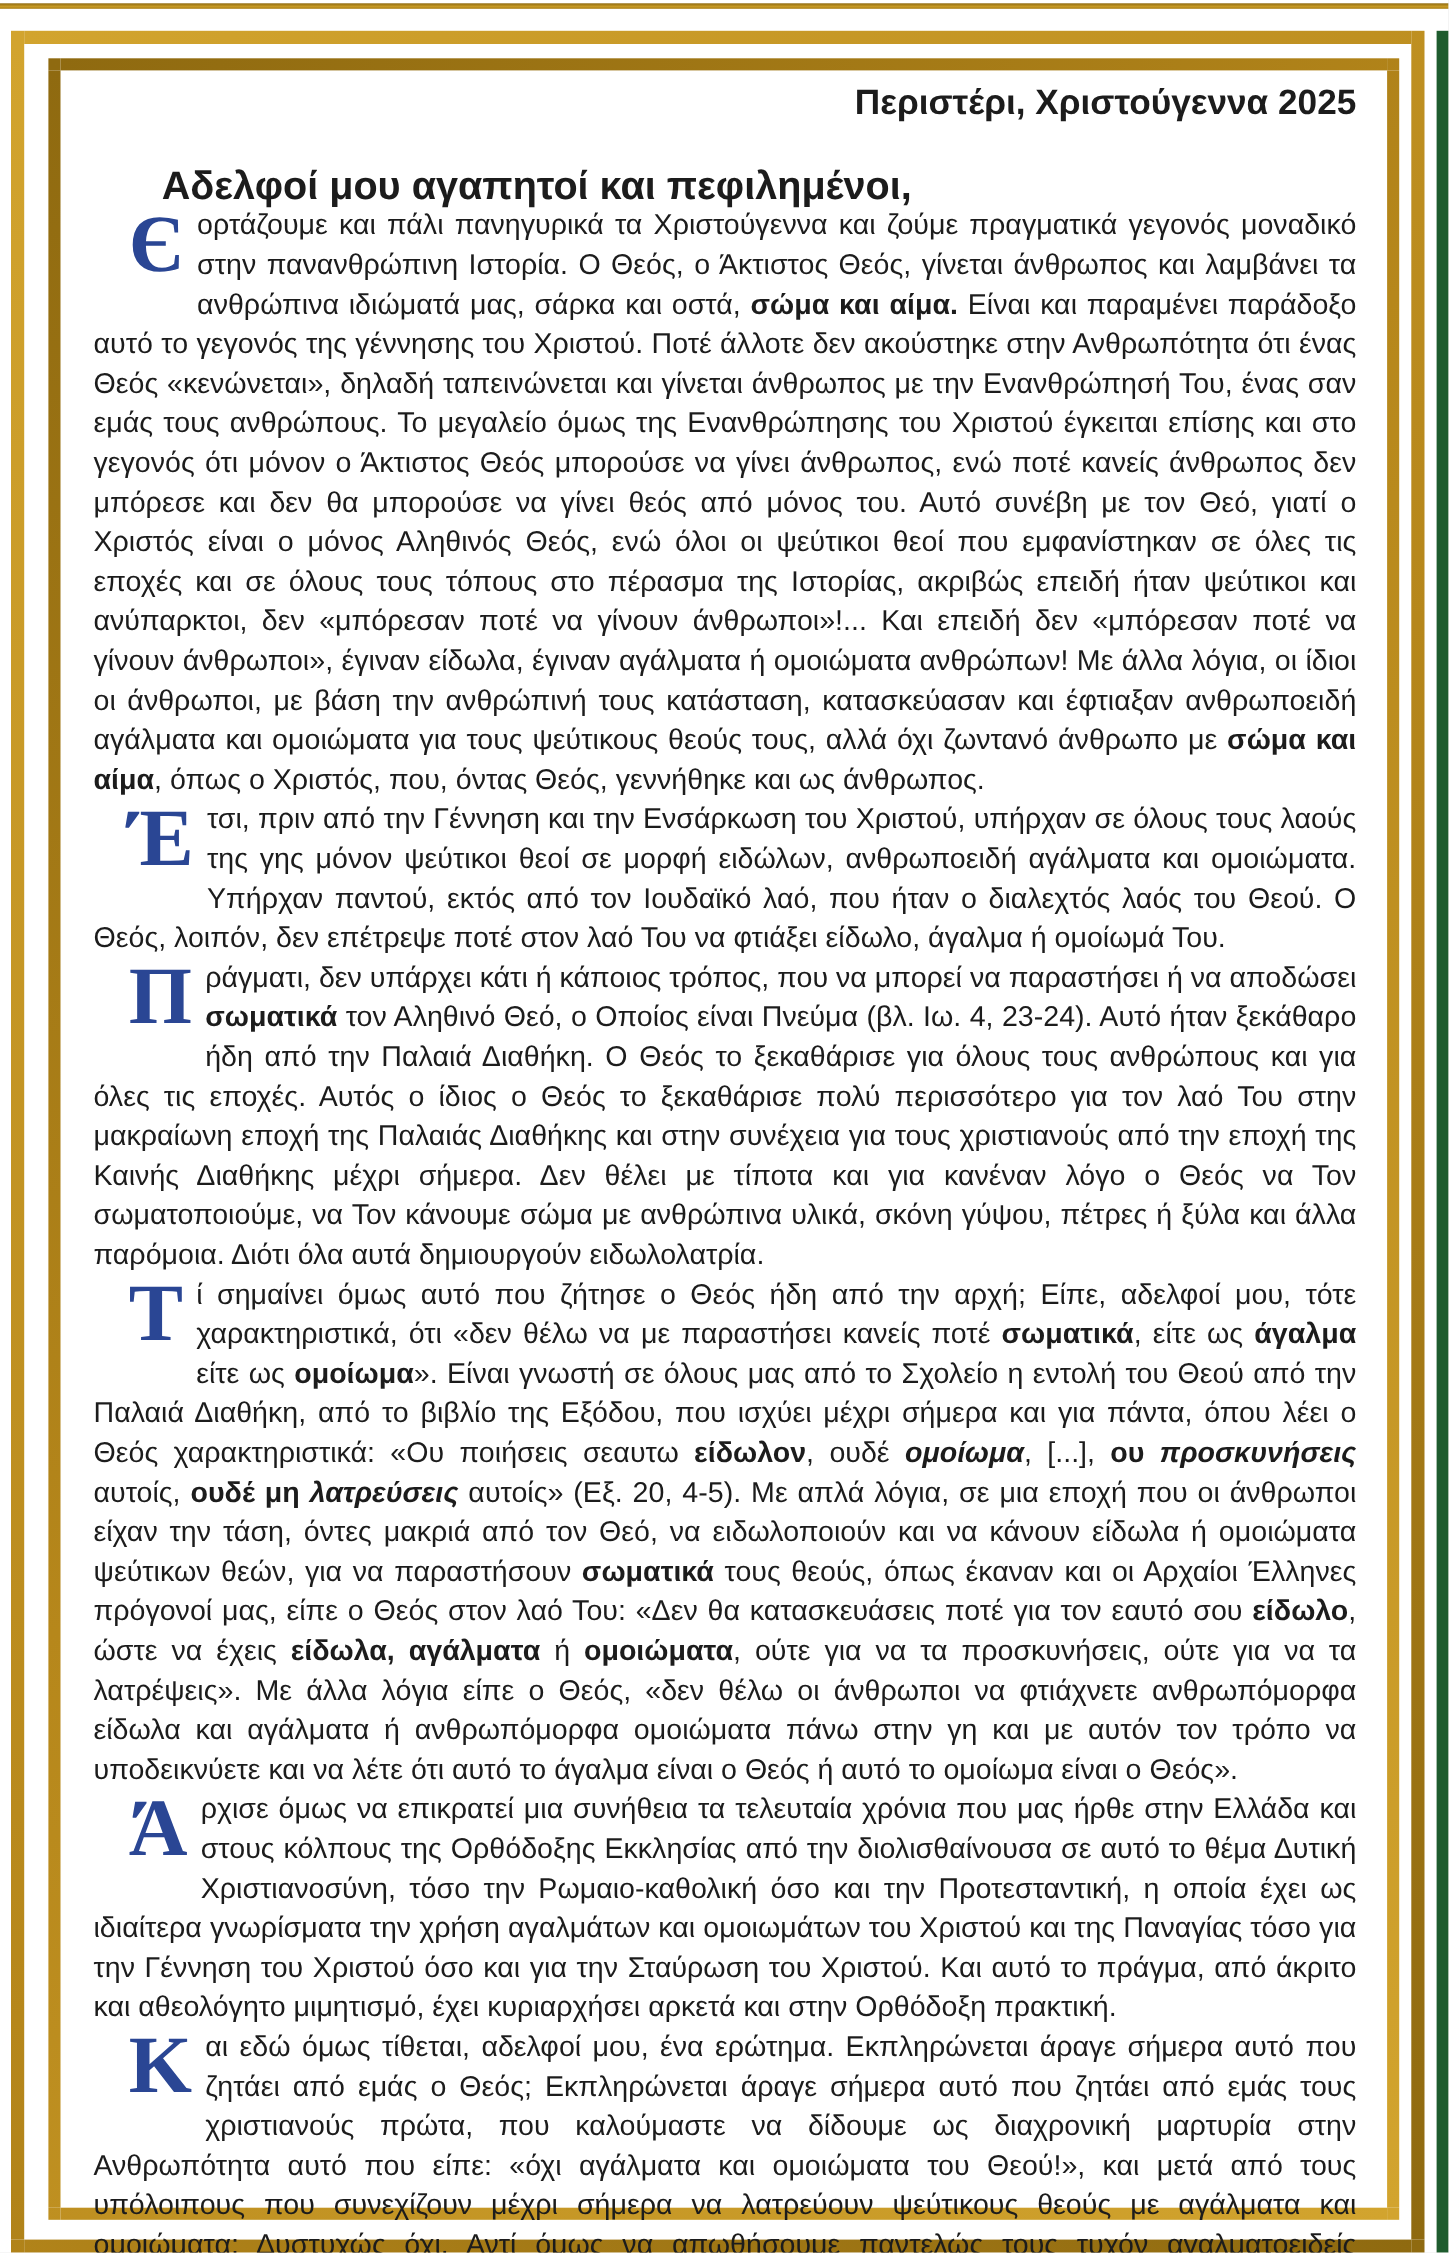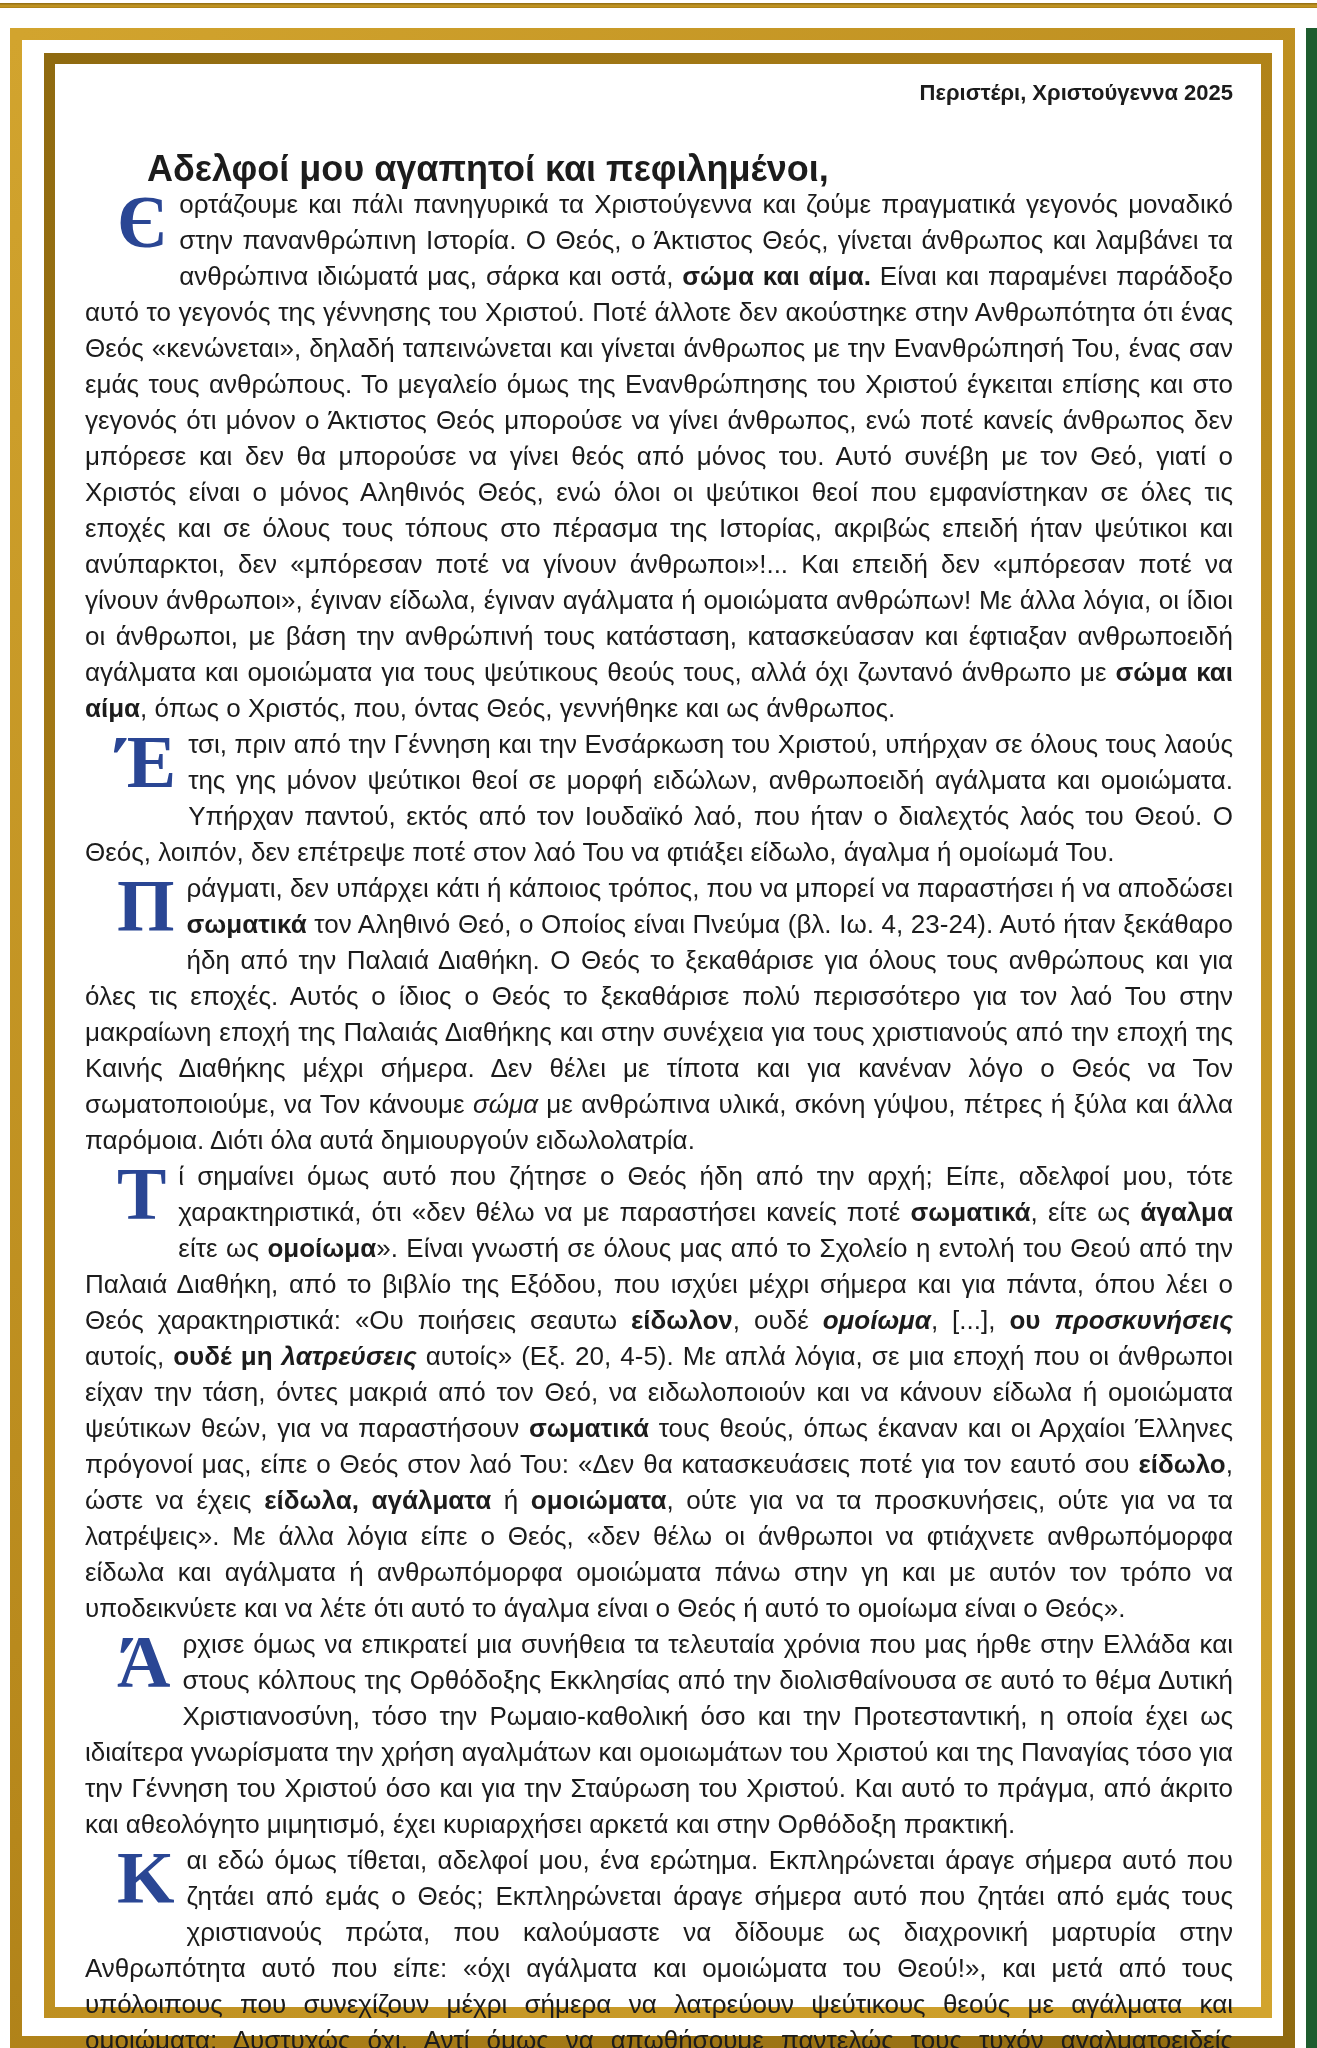--- a/index.html
+++ b/index.html
@@ -27,40 +27,40 @@
   }
   .frame-inner{
     top:53px;left:44px;right:45px;bottom:30px;
     border:11px solid #b6871b;
     border-image:linear-gradient(135deg,#8f6a10 0%,#b6871b 45%,#d2a42e 100%) 1;
   }
   .content{
     position:absolute;left:85px;right:84px;top:78px;
   }
   .date-line{
-    font-weight:bold;font-size:22px;line-height:30px;text-align:right;
+    font-weight:bold;font-size:32px;line-height:30px;text-align:right;
   }
   .salutation{
     font-weight:bold;font-size:36px;line-height:34px;
     margin-top:44px;margin-left:62px;
   }
   .para{
     margin:0;font-size:26px;line-height:36px;text-align:justify;
   }
   .dropcap{
     float:left;
     font-family:"Liberation Serif","DejaVu Serif",serif;
     font-weight:bold;
     color:#2a4694;
     font-size:74px;line-height:60px;height:70px;
     margin:6px 12px 0 32px;
   }
   .r-n{font-weight:normal;font-style:normal;}
   .r-b{font-weight:bold;}
-  .r-i{font-style:italic;}
+  .r-i{}
   .r-bi{font-weight:bold;font-style:italic;}
 </style>
 </head>
 <body>
 
 <div class="page">
   <div class="top-line"></div>
   <div class="green-strip"></div>
   <div class="frame frame-outer"></div>
   <div class="frame frame-inner"></div>

